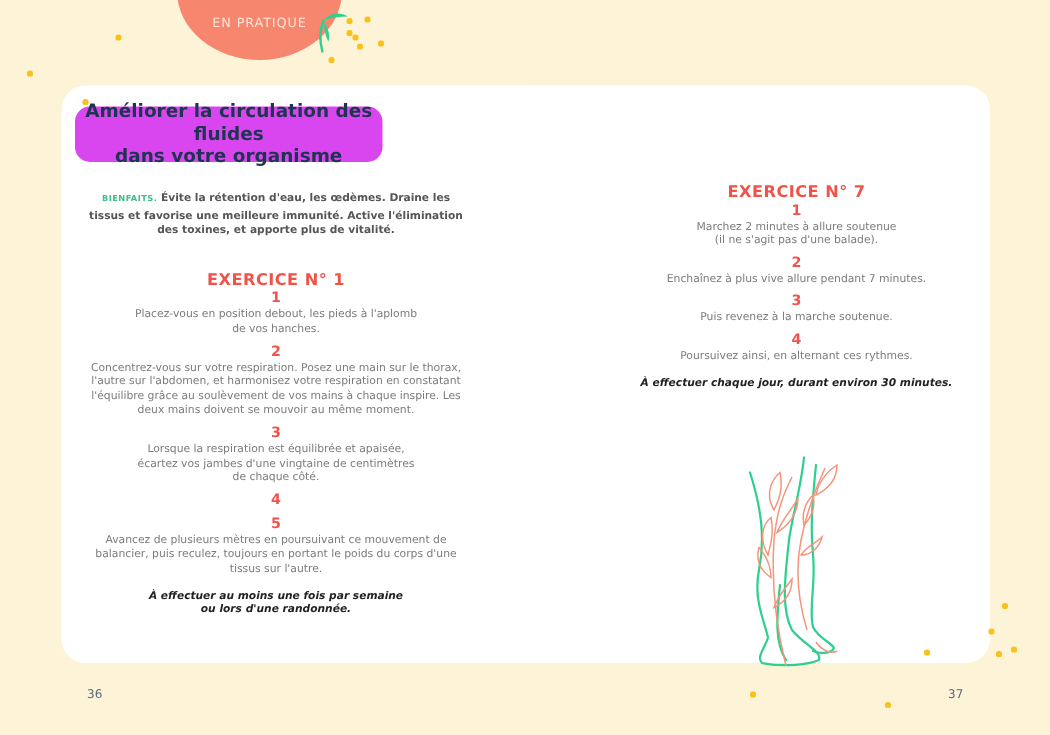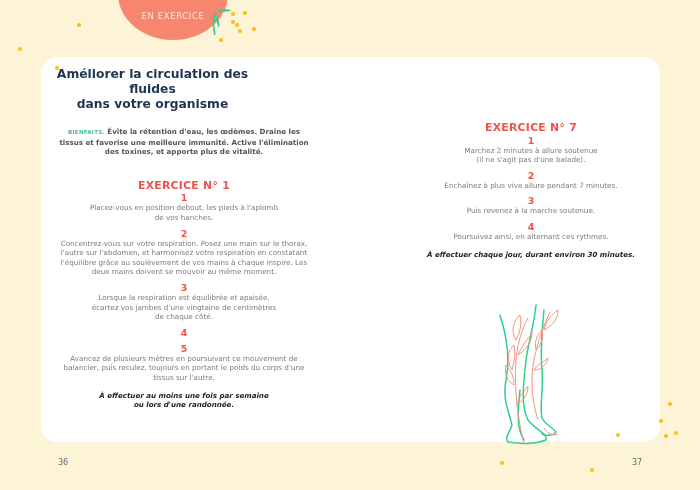--- a/index.html
+++ b/index.html
@@ -3,21 +3,21 @@
 <meta charset="utf-8">
 <style>
   html, body { margin:0; padding:0; }
   body { width:700px; height:490px; background:#fdf4d7; position:relative; overflow:hidden; font-family:"DejaVu Sans", sans-serif; }
   .spread { position:absolute; inset:0; }
   .page-left { position:absolute; left:0; top:0; width:350px; height:490px; background:#fdf4d7; }
   .page-right { position:absolute; left:350px; top:0; width:350px; height:490px; background:#fdf4d8; }
   .card { position:absolute; left:41px; top:57px; width:619px; height:385px; background:#ffffff; border-radius:16px; }
   .sun { position:absolute; left:118px; top:-52px; width:110px; height:92px; background:#f6866e; border-radius:50%; }
   .sun-label { position:absolute; left:0; top:0; width:100%; text-align:center; font-size:8.5px; color:#fde6d8; letter-spacing:0.6px; margin-top:63px; font-family:"DejaVu Sans", sans-serif; }
-  .title-box { position:absolute; left:50px; top:71px; width:205px; height:37px; background:#ffffff; border-radius:10px; display:flex; align-items:center; justify-content:center; text-align:center; }
+  .title-box { position:absolute; left:50px; top:71px; width:205px; height:37px; background:#d946ef; border-radius:10px; display:flex; align-items:center; justify-content:center; text-align:center; }
   .title-box span { font-family:"DejaVu Sans", sans-serif; font-weight:bold; font-size:12.3px; line-height:15px; color:#1d3550; white-space:pre-line; }
   .col { position:absolute; text-align:center; color:#7b7b7b; font-size:7.2px; line-height:9.6px; }
   .col-left { left:58px; top:127px; width:252px; }
   .col-right { left:420px; top:123px; width:222px; }
   .benefits { color:#555; font-size:7.1px; line-height:9.6px; font-weight:bold; }
   .benefits .lbl { color:#3fbf8b; font-size:5.5px; letter-spacing:0.3px; }
   .ex-title { color:#f0534a; font-weight:bold; font-size:10.8px; margin-top:24px; margin-bottom:2px; letter-spacing:0.3px; }
   .step-num { color:#f0534a; font-weight:bold; font-size:9.5px; line-height:11px; margin-top:5px; }
   .step-text { white-space:pre-line; }
   .note { color:#222; font-style:italic; font-weight:bold; font-size:7.1px; line-height:9.6px; margin-top:8px; white-space:pre-line; }
@@ -26,21 +26,21 @@
   .legs { position:absolute; left:484px; top:300px; width:120px; height:145px; }
 </style>
 </head>
 <body>
 
 <div class="spread">
   <div class="page-left"></div>
   <div class="page-right"></div>
 
   <div class="sun">
-    <div class="sun-label">EN EXERCICE</div>
+    <div class="sun-label">EN PRATIQUE</div>
   </div>
 
   <svg style="position:absolute;left:205px;top:5px;" width="30" height="32" viewBox="0 0 30 32">
     <path d="M10 30 C8 22 8 14 11 8" stroke="#2fd08f" stroke-width="1.6" fill="none"></path>
     <path d="M11 8 C16 3 22 3 27 6 C21 6 16 7 11 8 Z" fill="#2fd08f"></path>
     <path d="M11 10 C14 14 15 18 14 23 C12 19 11 15 11 10 Z" fill="#2fd08f"></path>
     <path d="M10 12 C8 16 7 19 8 22 C9 19 10 16 10 12Z" fill="#2fd08f"></path>
   </svg>
 
   <div class="dot" style="left:231px;top:12px"></div>

